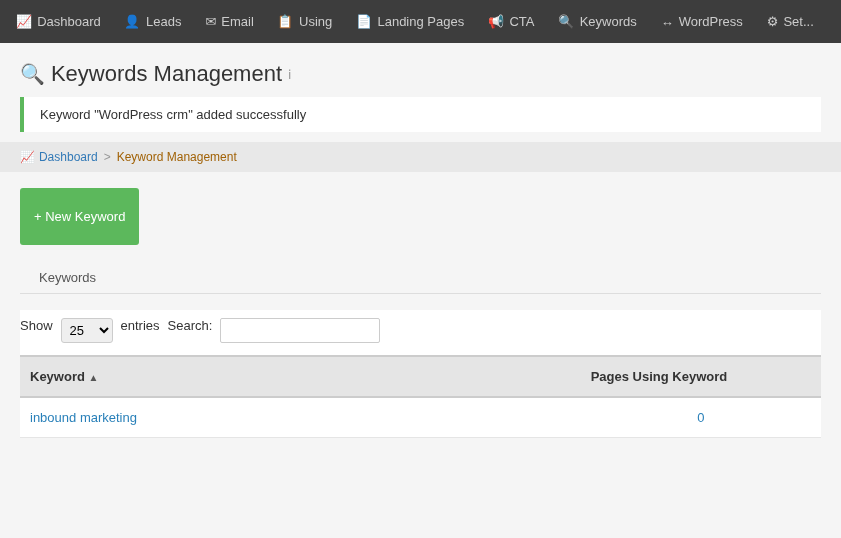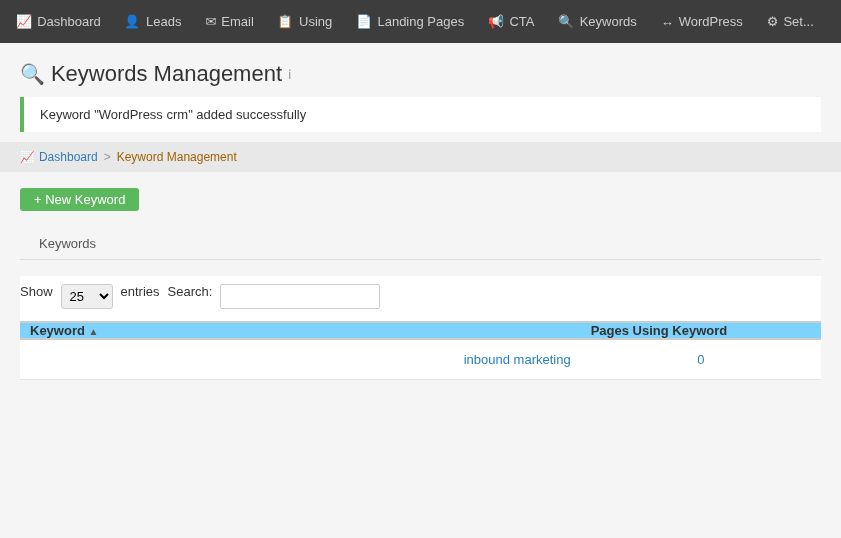--- a/index.html
+++ b/index.html
@@ -86,21 +86,21 @@
       text-decoration: none;
     }
     .breadcrumb-sep { color: #999; }
     .breadcrumb-current { color: #a16207; }
 
     
     .btn-new-keyword {
       background: #5cb85c;
       color: #fff;
       border: none;
-      padding: 4px 14px;
+      padding: 21px 14px;
       font-size: 13px;
       cursor: pointer;
       border-radius: 3px;
       margin: 16px 20px;
       display: inline-flex;
       align-items: center;
       gap: 4px;
     }
 
     
@@ -157,40 +157,40 @@
     .data-table {
       width: 100%;
       border-collapse: collapse;
       font-size: 13px;
     }
     .data-table thead tr {
       border-top: 2px solid #ccc;
       border-bottom: 2px solid #ccc;
     }
     .data-table th {
-      padding: 0 10px;
+      padding: 12px 10px;
       text-align: left;
       font-weight: bold;
       color: #333;
-      background: #7dd3fc;
+      background: #e5e5e5;
       cursor: pointer;
       user-select: none;
     }
     .sort-arrow { color: #555; font-size: 10px; }
     .data-table td {
       padding: 12px 10px;
       border-bottom: 1px solid #e5e5e5;
     }
     .keyword-link {
       color: #2980b9;
       cursor: pointer;
       text-decoration: none;
     }
     .pages-count { color: #2980b9; }
-    .col-keyword { width: 70%; text-align: right; }
+    .col-keyword { width: 70%; }
     .col-pages { width: 30%; text-align: center; }
     .th-pages { text-align: center; }
   </style>
 </head>
 <body>
 
 <nav class="top-nav">
   <a class="nav-item">
     <span class="nav-icon">📈</span>
     <span>Dashboard</span>

